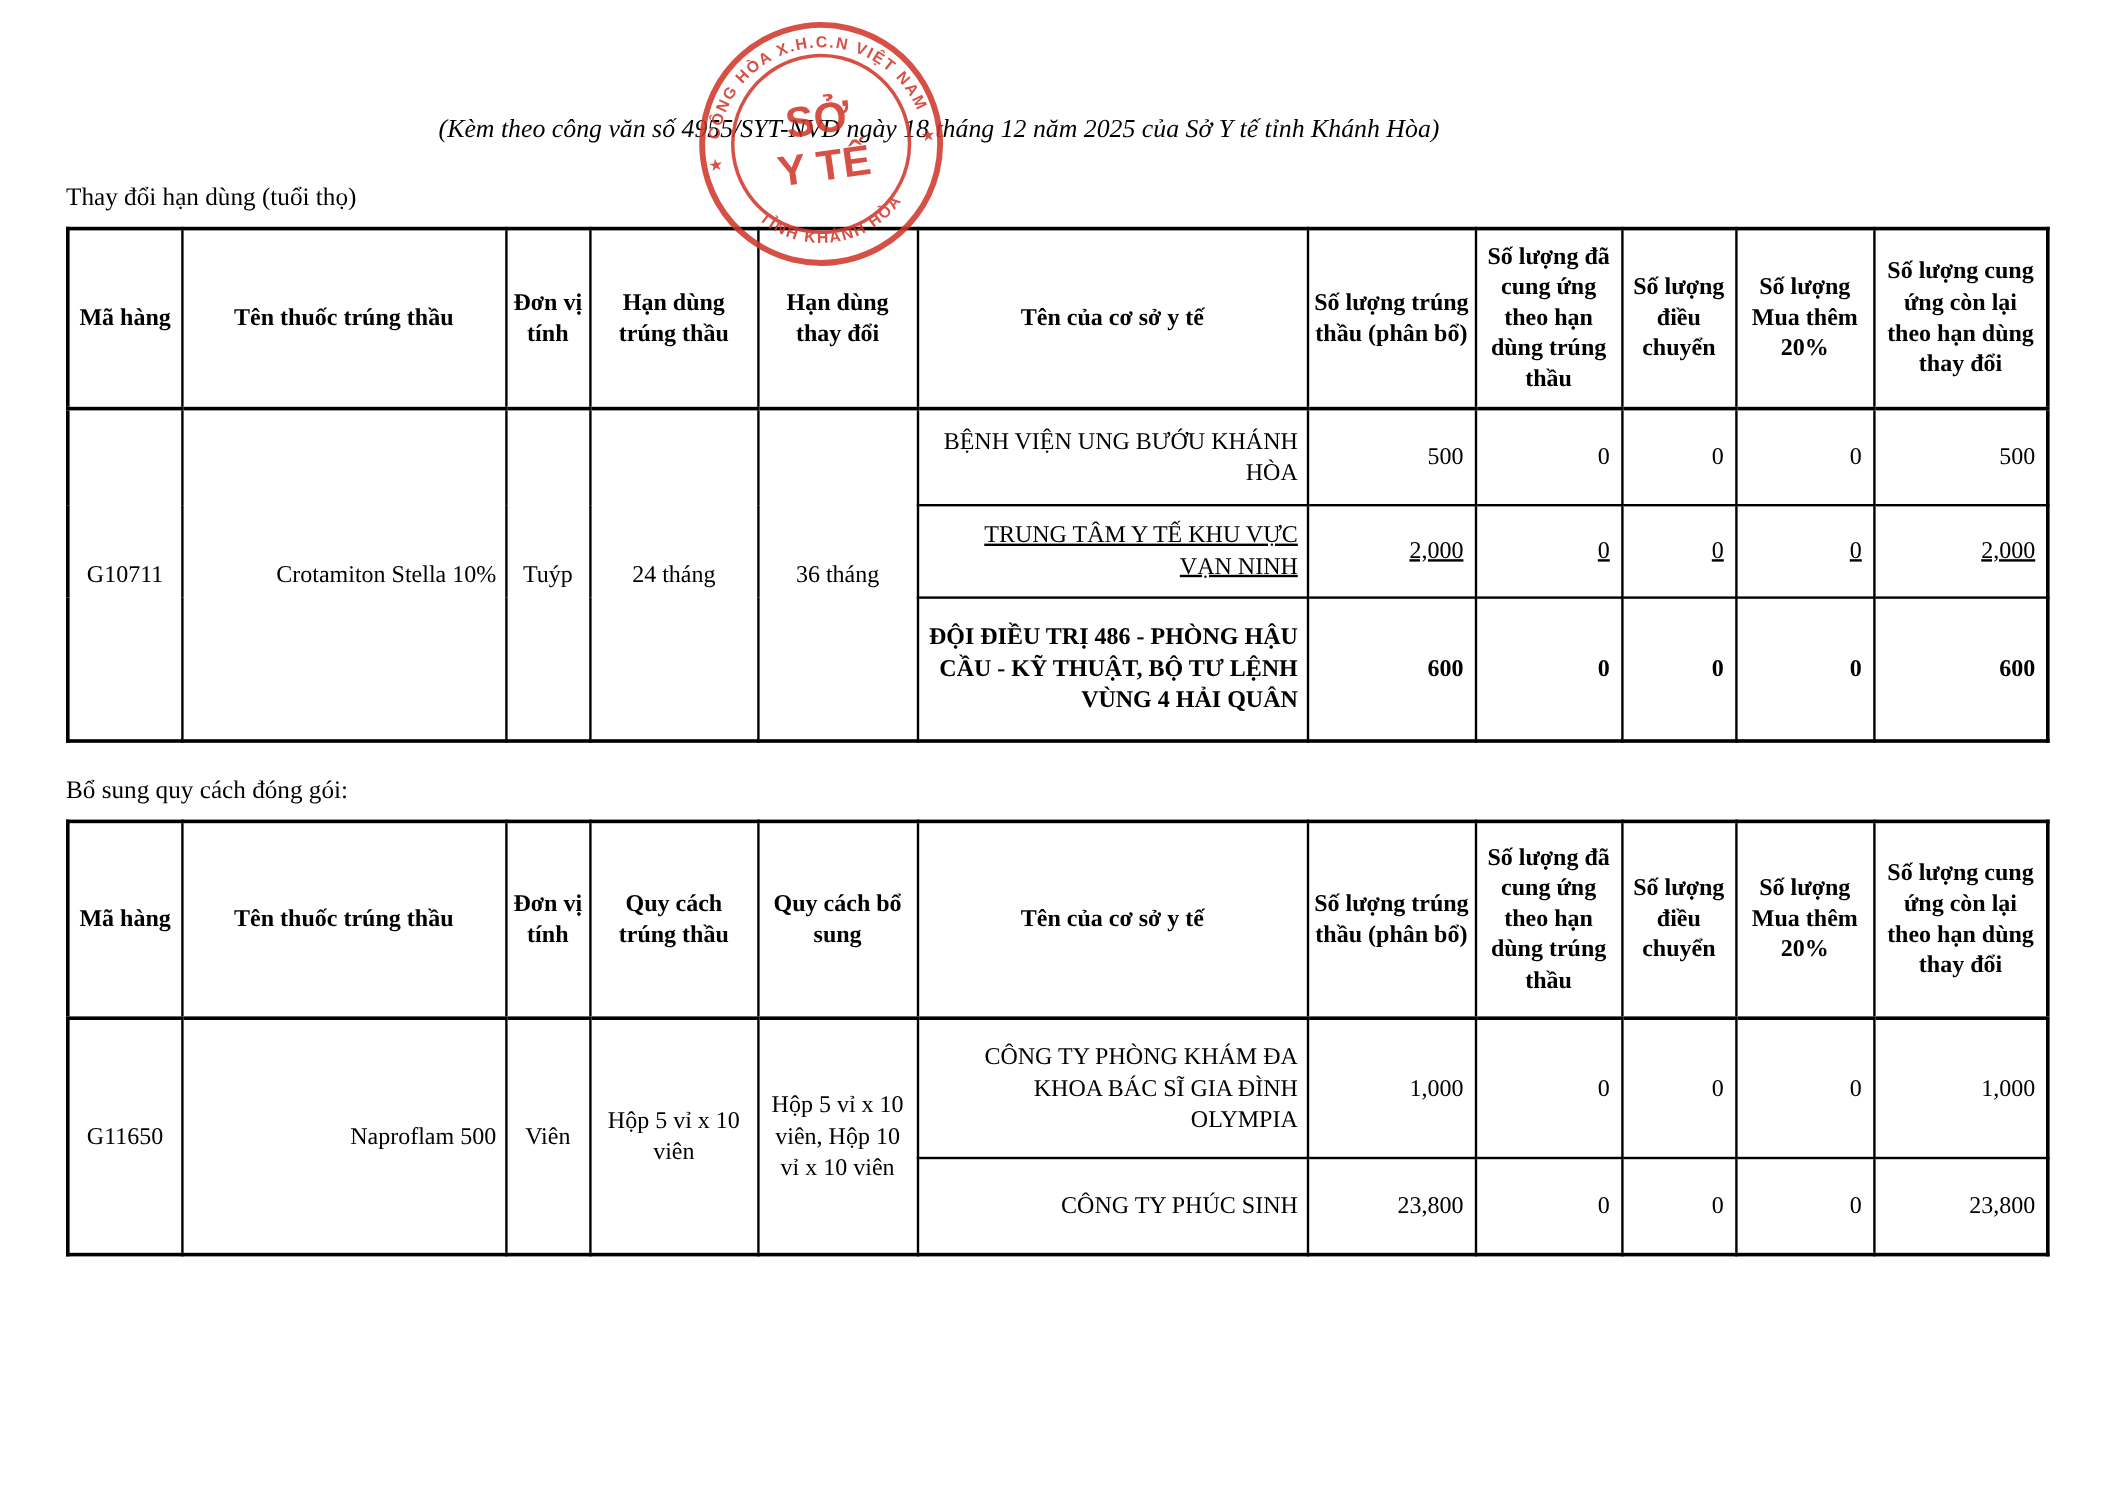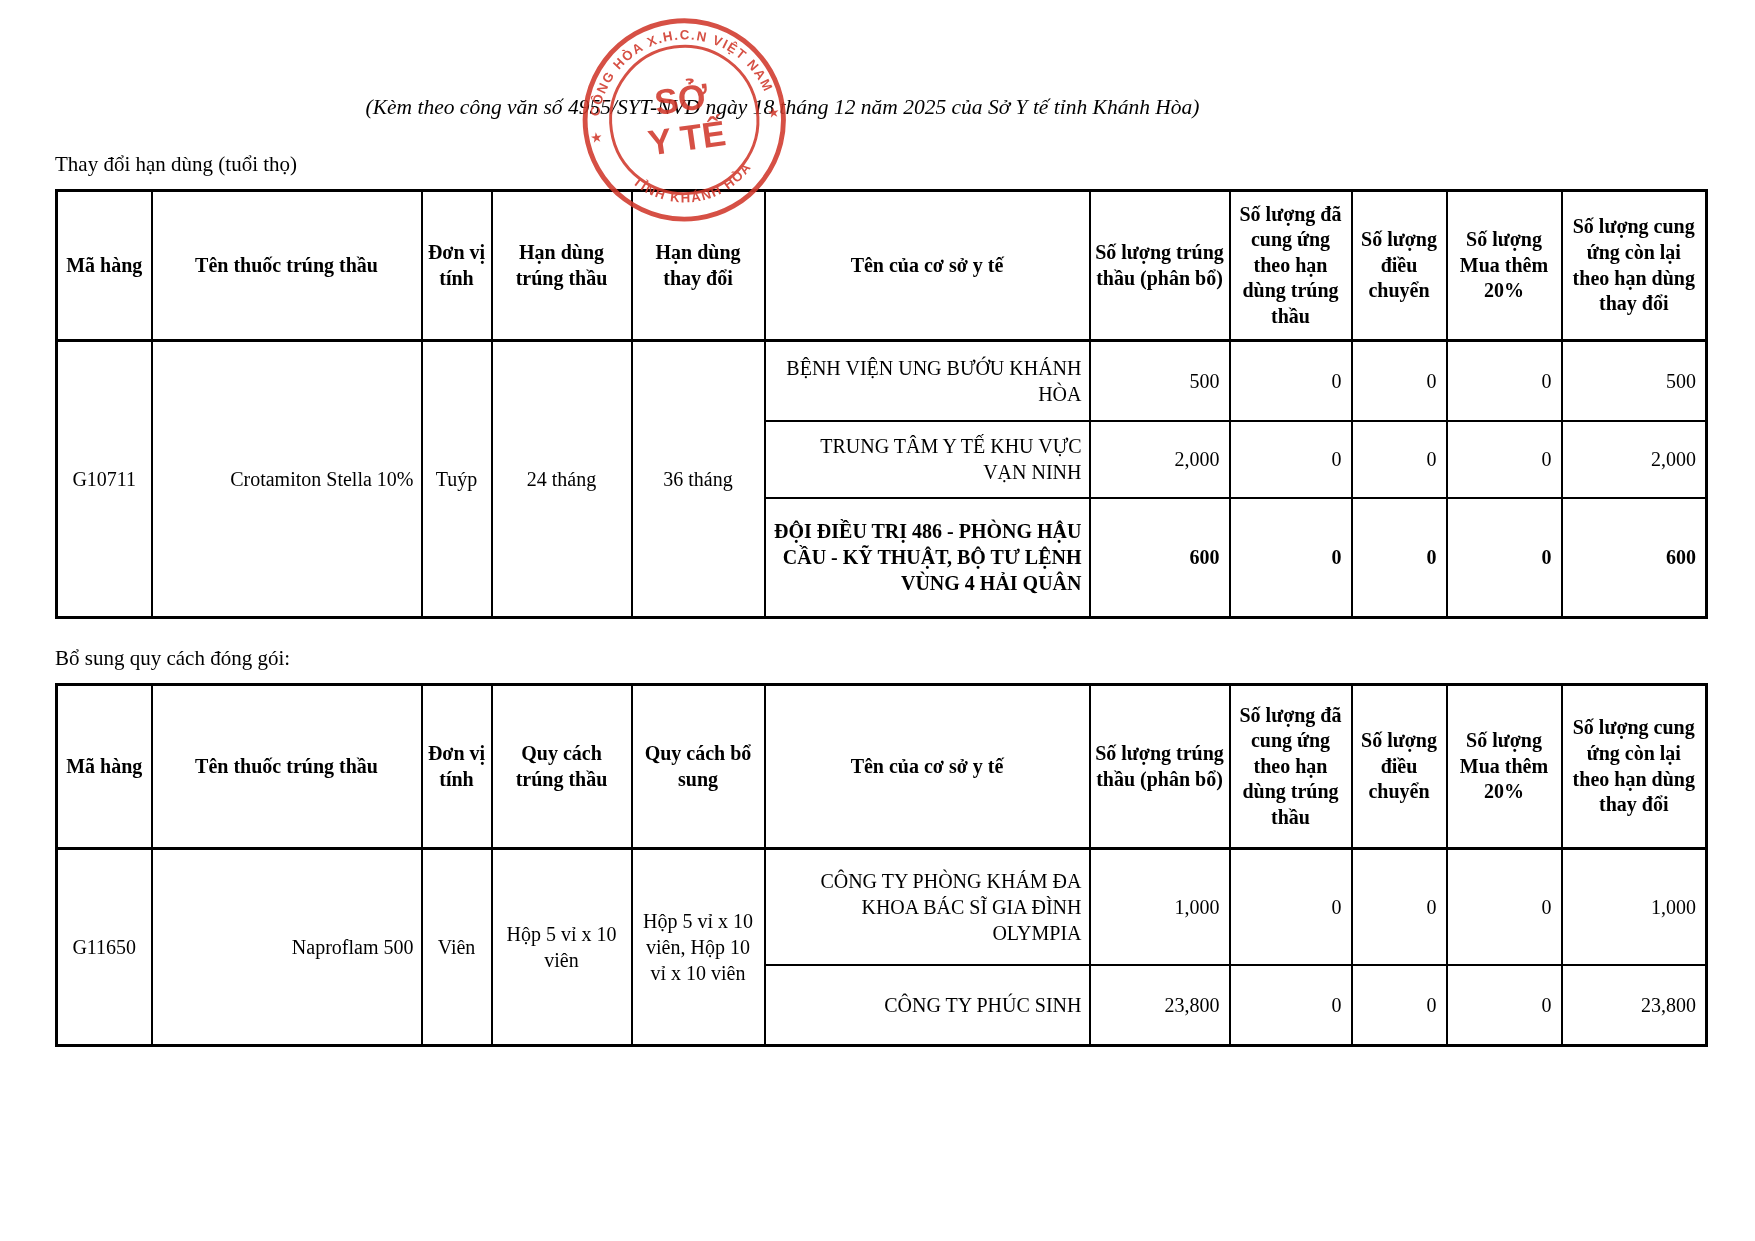--- a/index.html
+++ b/index.html
@@ -42,21 +42,21 @@
   .doc-table thead th { border-bottom:3px solid #000; }
   .doc-table td {
     font-size:20px; text-align:center; vertical-align:middle;
     line-height:1.3; padding:4px 7px;
   }
   .doc-table td.left { text-align:right; }
   .doc-table td.num  { text-align:right; padding-right:9px;border-radius:28px; }
 
   #table1 thead tr { height:150px; }
   #table1 tbody tr:nth-child(1) { height:80px; }
-  #table1 tbody tr:nth-child(2) { height:77px; }
+  #table1 tbody tr:nth-child(2) { height:77px;text-decoration:underline; }
   #table1 tbody tr:nth-child(3) { height:120px;font-weight:bold; }
 
   #table2 thead tr { height:164px; }
   #table2 tbody tr:nth-child(1) { height:116px; }
   #table2 tbody tr:nth-child(2) { height:81px; }
 
   col.c1{width:95px} col.c2{width:270px} col.c3{width:70px} col.c4{width:140px}
   col.c5{width:133px} col.c6{width:325px} col.c7{width:140px} col.c8{width:122px}
   col.c9{width:95px} col.c10{width:115px} col.c11{width:145px}
 </style>

